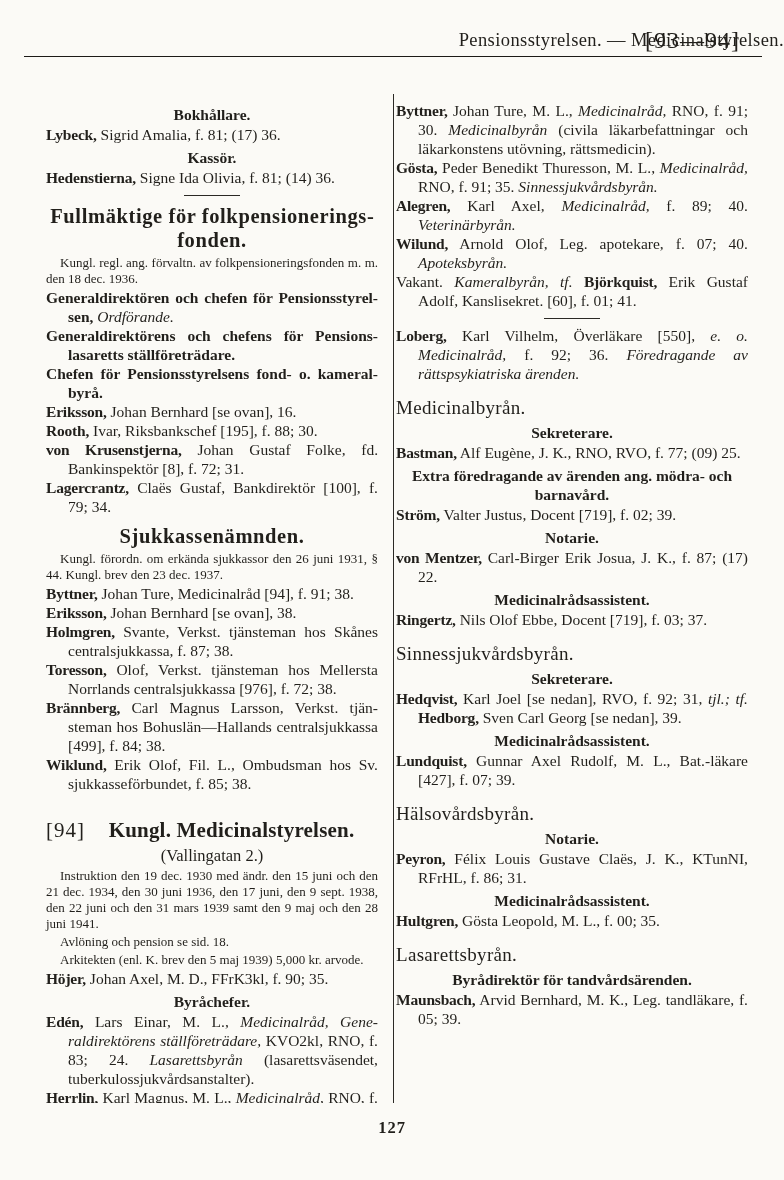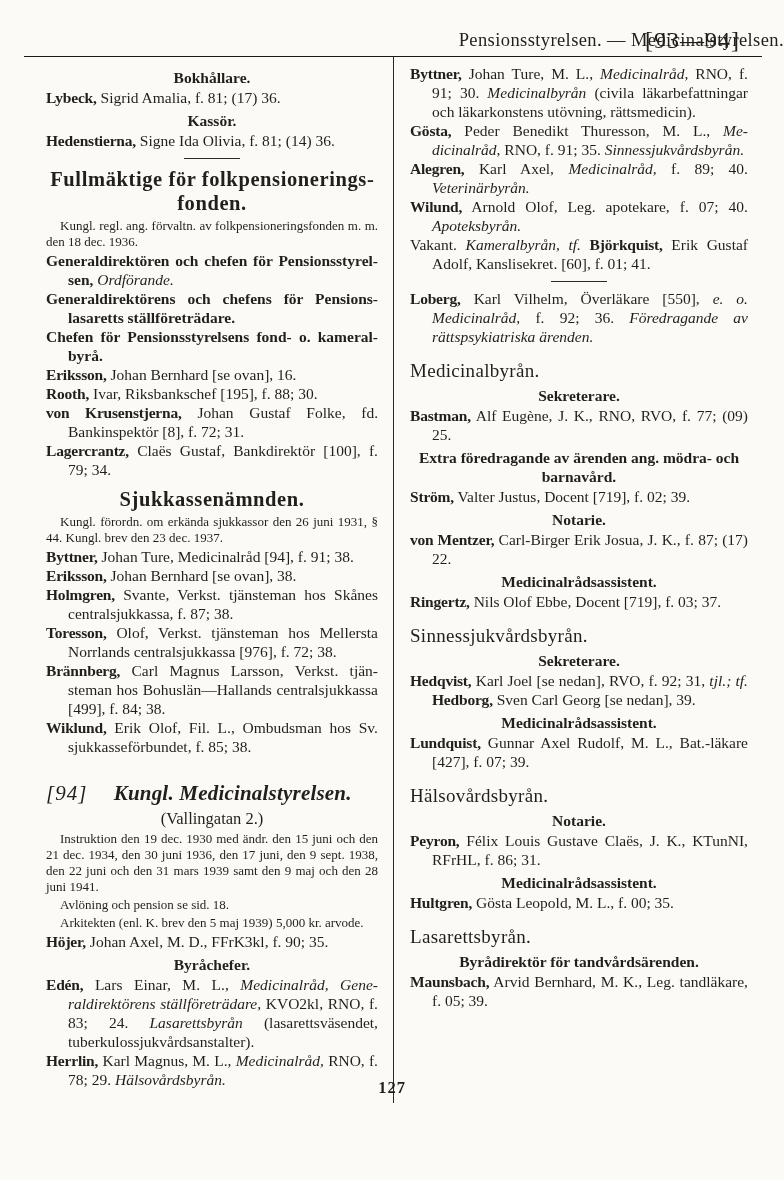--- a/index.html
+++ b/index.html
@@ -32,23 +32,23 @@
     margin: 5px 22px 0 24px;
   }
 
   
   .columns {
     display: flex;
     padding: 0 22px 0 24px;
     height: 1046px;
     overflow: hidden;
   }
-  .col { width: 50%; }
+  .col { width: 50%; margin-top: 37px; }
   .col-left  { padding: 7px 15px 0 22px; }
-  .col-right { border-left: 1.4px solid #2b2925; padding: 7px 14px 0 16px; }
+  .col-right { border-left: 1.4px solid #2b2925; padding: 7px 14px 0 2px; }
 
   
   .entry {
     font-size: 15.5px;
     line-height: 19px;
     text-align: justify;
     padding-left: 22px;
     text-indent: -22px;
     hyphens: manual;
   }
@@ -96,35 +96,34 @@
   .short-divider {
     width: 56px;
     border-top: 1.4px solid #2b2925;
     margin: 8px auto 7px;
   }
 
   .main-heading {
     display: flex;
     align-items: center;
     margin: 25px 0 2px;
-    font-style: italic;
   }
   .main-heading .num { font-size: 21px; letter-spacing: 1px; }
   .main-heading .ttl {
     flex: 1;
     text-align: center;
     font-weight: 700;
     font-size: 21px;
     letter-spacing: 0.2px;
   }
 
   
   .page-footer {
     position: absolute;
-    top: 1078px;
+    top: 1118px;
     left: 0;
     width: 100%;
     text-align: center;
     font-size: 16.5px;
     font-weight: 700;
     letter-spacing: 1px;
   }
 </style>
 </head>
 <body>

